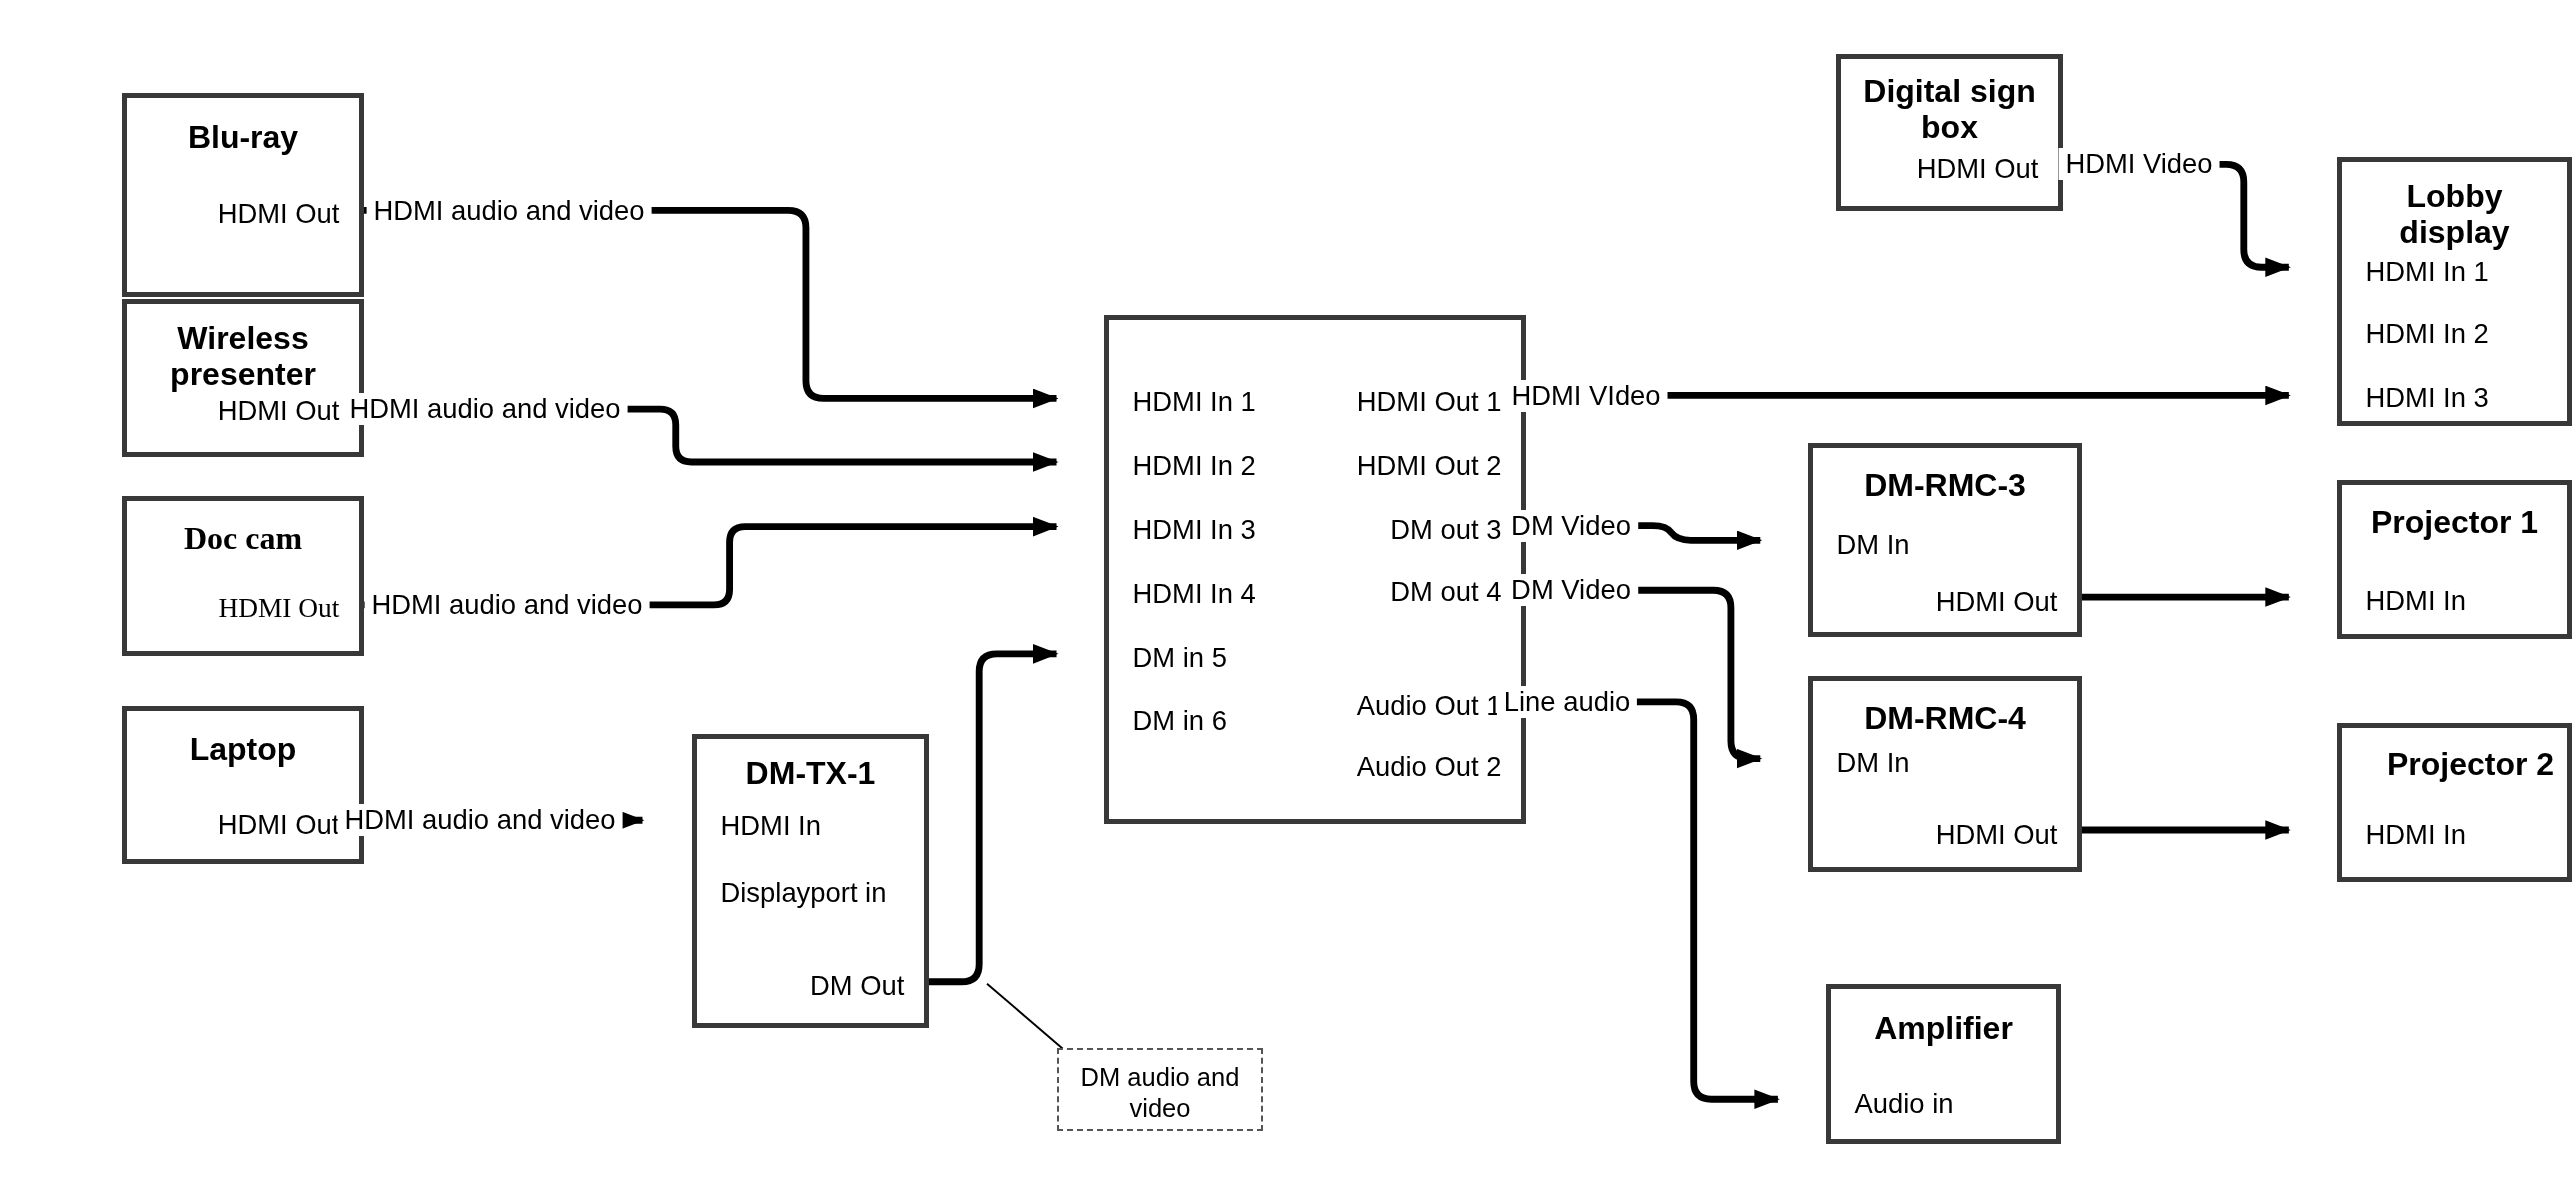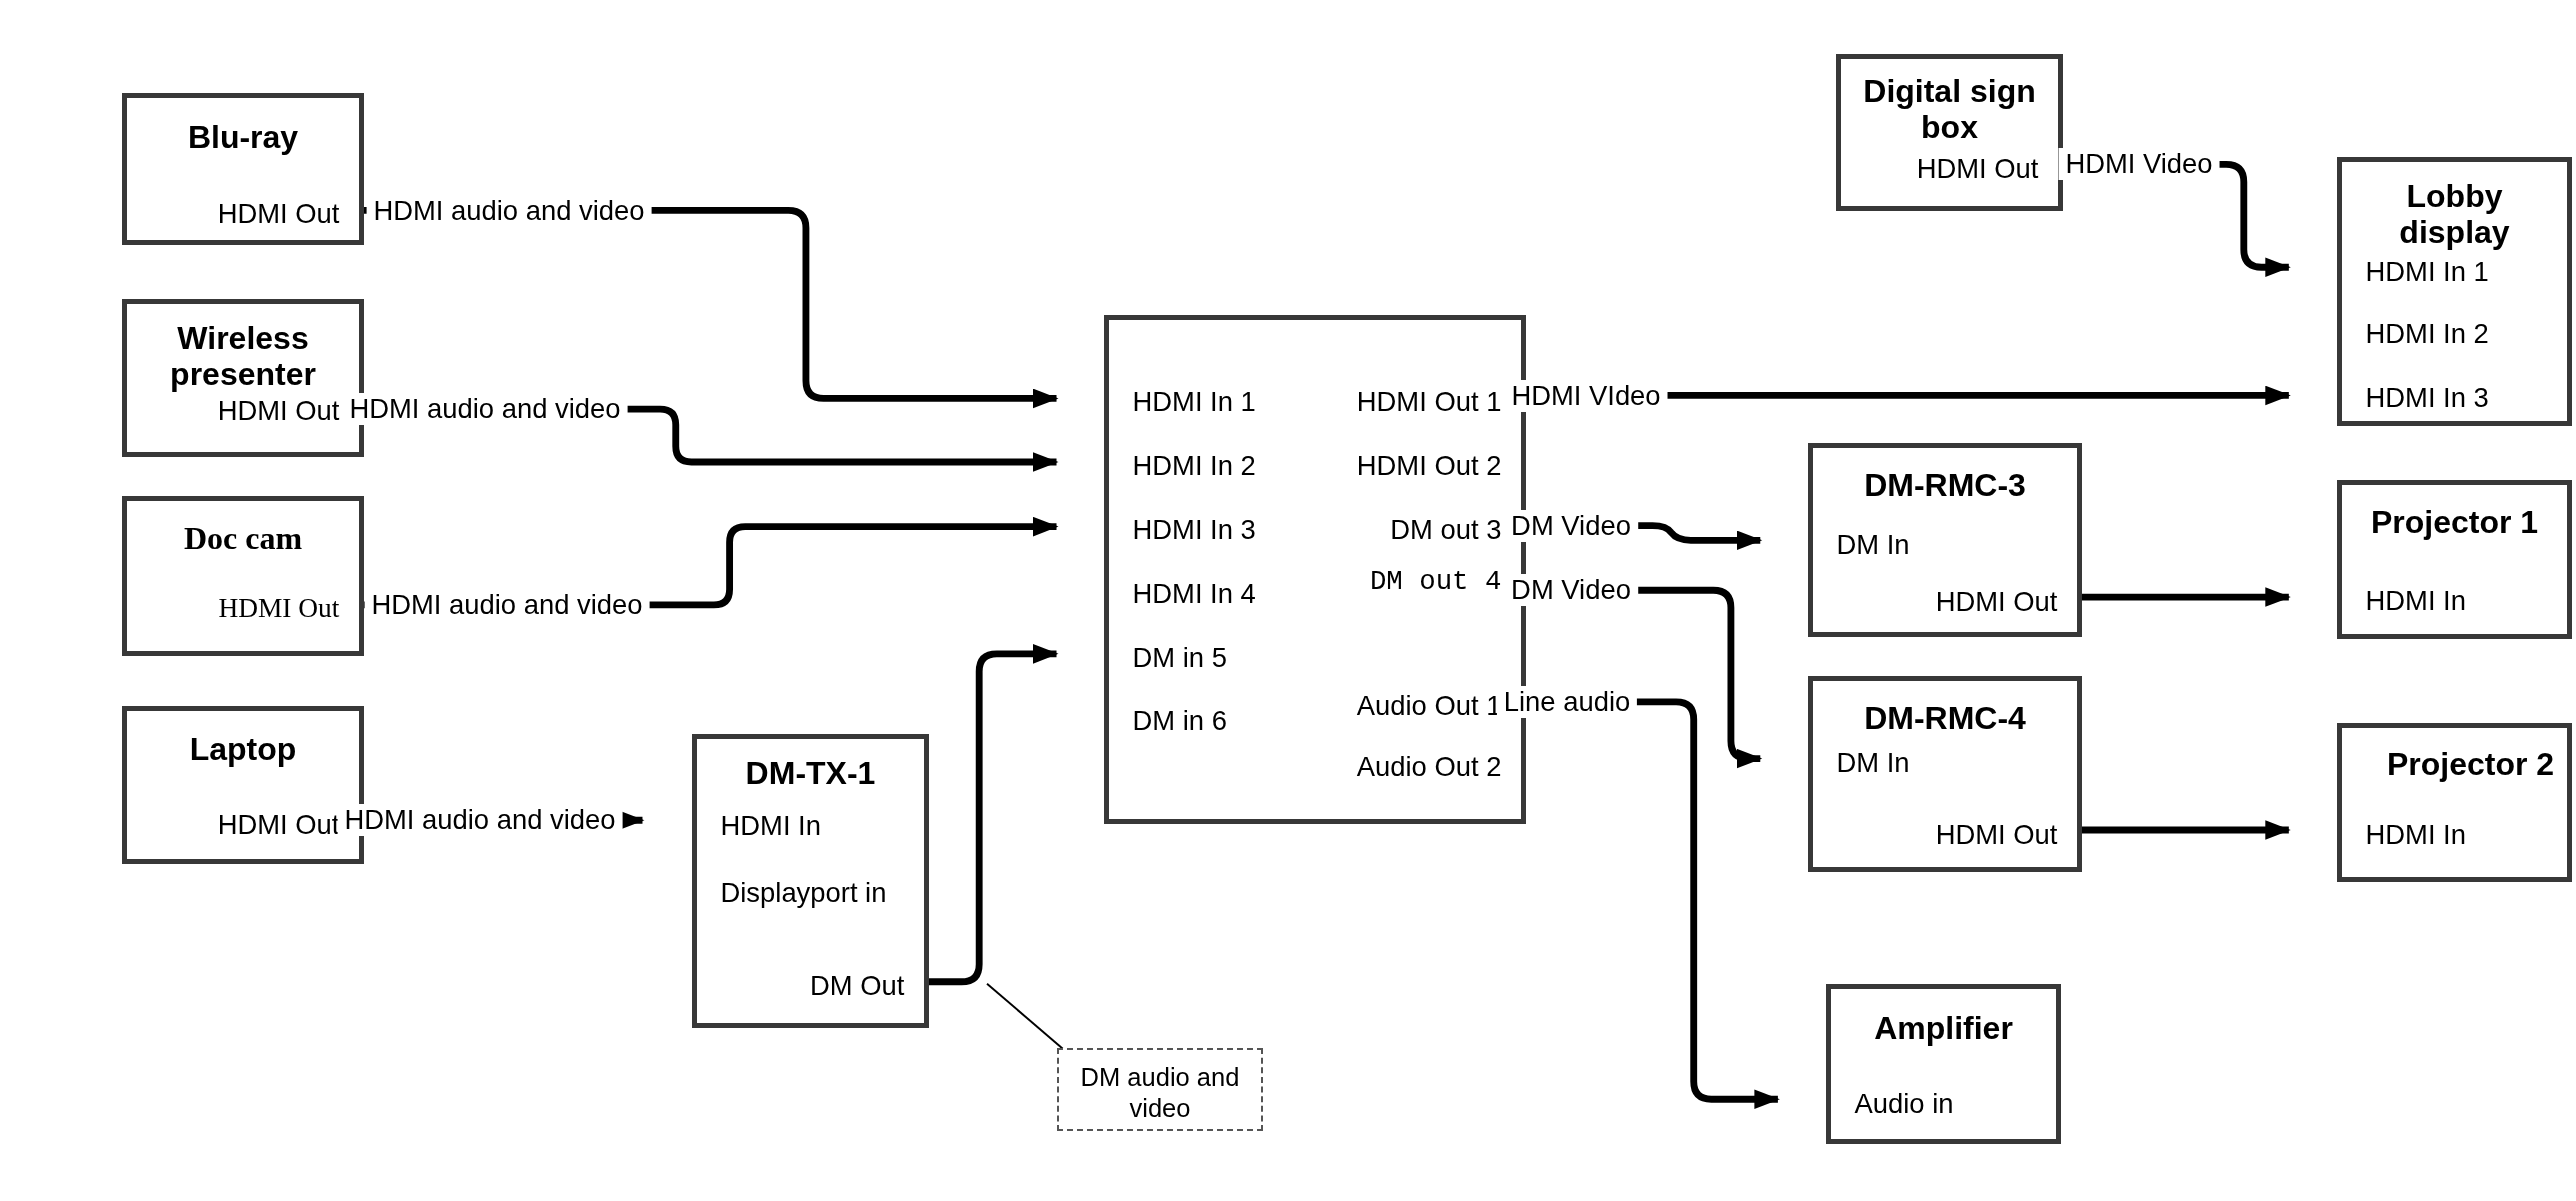--- a/index.html
+++ b/index.html
@@ -53,21 +53,21 @@
       <path d="M 1512 404 H 2338" marker-end="url(#arrow)"></path>
       <path d="M 1512 537 H 1688 Q 1702 537 1707 544 Q 1713 552 1727 552 H 1798" marker-end="url(#arrow)"></path>
       <path d="M 1512 603 H 1750 Q 1768 603 1768 621 V 757 Q 1768 775 1786 775 L 1798 775" marker-end="url(#arrow)"></path>
       <path d="M 1512 717 H 1712 Q 1730 717 1730 735 V 1105 Q 1730 1123 1748 1123 H 1816" marker-end="url(#arrow)"></path>
       <path d="M 2080 610 H 2338" marker-end="url(#arrow)"></path>
       <path d="M 2080 848 H 2338" marker-end="url(#arrow)"></path>
     </g>
     <path d="M 1008 1005 L 1086 1072" stroke="#000" stroke-width="2" fill="none"></path>
   </svg>
 
-  <div class="box" style="left:76px; top:93px; width:242px; height:152px;">
+  <div class="box" style="left:76px; top:93px; width:242px; height:204px;">
     <div class="title" style="top:20.6px;">Blu-ray</div>
     <div class="port pr" style="top:117px;">HDMI Out</div>
   </div>
 
   <div class="box" style="left:76px; top:299px; width:242px; height:158px;">
     <div class="title" style="top:15.7px;">Wireless</div>
     <div class="title" style="top:52px;">presenter</div>
     <div class="port pr" style="top:108px;">HDMI Out</div>
   </div>
 
@@ -91,21 +91,21 @@
   <div class="box" style="left:1058px; top:315px; width:422px; height:509px;">
     <div class="port pl" style="top:83px;">HDMI In 1</div>
     <div class="port pl" style="top:147px;">HDMI In 2</div>
     <div class="port pl" style="top:211px;">HDMI In 3</div>
     <div class="port pl" style="top:275px;">HDMI In 4</div>
     <div class="port pl" style="top:339px;text-align:center;">DM in 5</div>
     <div class="port pl" style="top:402px;">DM in 6</div>
     <div class="port pr" style="top:83px;">HDMI Out 1</div>
     <div class="port pr" style="top:147px;">HDMI Out 2</div>
     <div class="port pr" style="top:211px;">DM out 3</div>
-    <div class="port pr" style="top:262px;font-family:Liberation Mono, monospace;">DM out 4</div>
+    <div class="port pr" style="top:273px;">DM out 4</div>
     <div class="port pr" style="top:387px;">Audio Out 1</div>
     <div class="port pr" style="top:448px;">Audio Out 2</div>
   </div>
 
   <div class="box" style="left:1790px; top:54px; width:227px; height:157px;">
     <div class="title" style="top:13.7px;">Digital sign</div>
     <div class="title" style="top:50px;">box</div>
     <div class="port pr" style="top:111px;">HDMI Out</div>
   </div>
 

